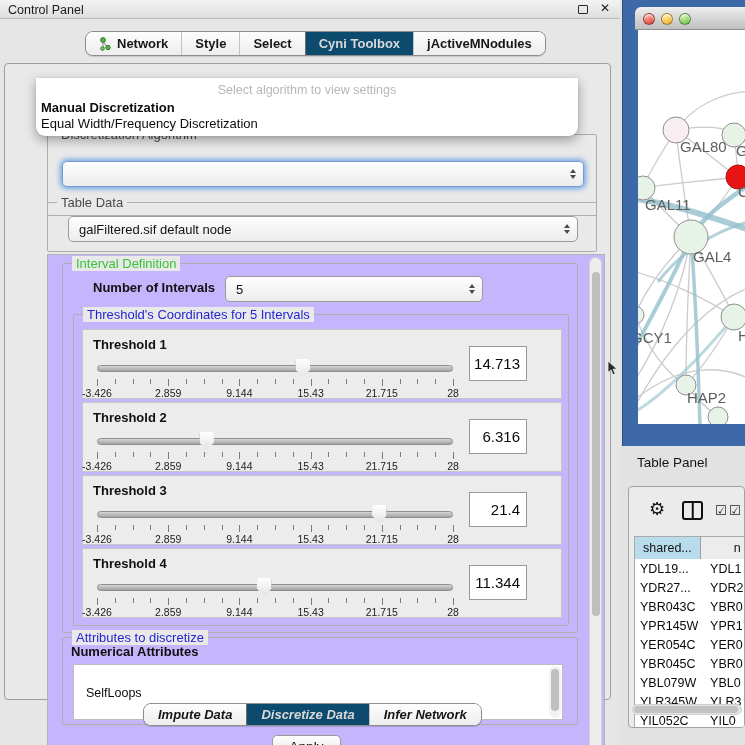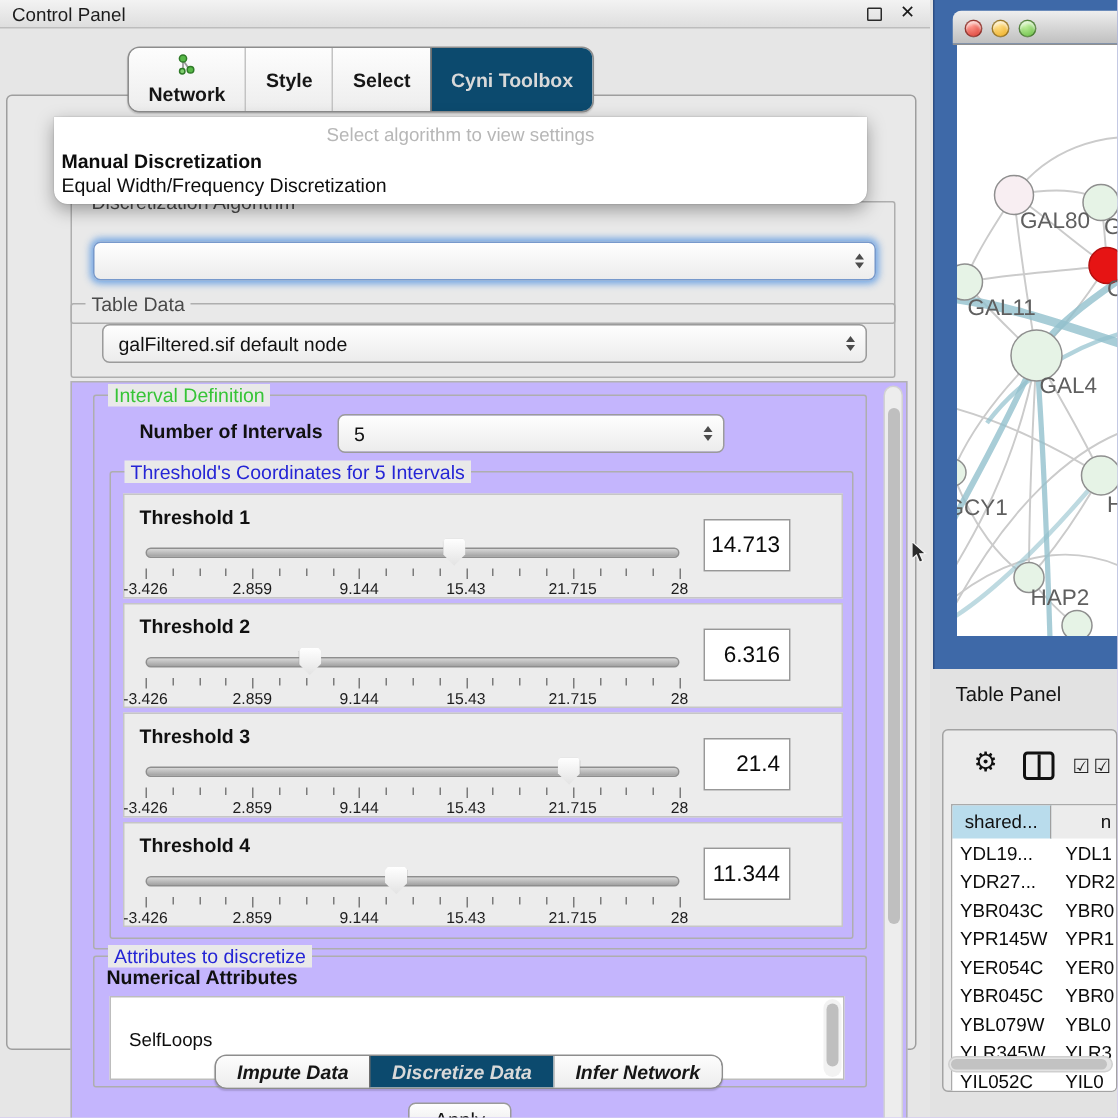--- a/index.html
+++ b/index.html
@@ -10,21 +10,21 @@
   
   #control-panel { left:0; top:0; width:620px; height:745px; background:#e6e6e6; }
   #cp-header { left:0; top:0; width:620px; height:19px; background:linear-gradient(#f3f3f3,#dedede); border-bottom:1px solid #bdbdbd; }
   #cp-title { position:absolute; left:8px; top:3px; font-size:12.5px; color:#1c1c1c; }
   #float-btn { position:absolute; right:32px; top:5px; width:10px; height:9px; border:1.6px solid #2a2a2a; border-radius:1px; }
   #close-btn { position:absolute; right:10px; top:1px; font-size:12px; font-weight:bold; color:#1a1a1a; cursor:default; }
 
   
   .tabbar { display:flex; border:1px solid #8d8d8d; border-radius:8px; overflow:hidden; background:#f7f7f7; box-shadow:0 1px 1px rgba(0,0,0,.15); }
   .tab { display:flex; align-items:center; gap:5px; padding:4px 13px; font-size:13px; font-weight:bold; color:#161616; background:linear-gradient(#fdfdfd,#ededed); border-left:1px solid #c3c3c3; white-space:nowrap; }
-  .tab:first-child { border-left:none;flex-direction:column; }
+  .tab:first-child { border-left:none; }
   .tab.active { background:#0c4a6e; color:#d9d9d9; border-left-color:#6d6d6d; }
   #top-tabs { left:85px; top:31px; }
   #bottom-tabs { left:143px; top:703px;font-style:italic; }
   #bottom-tabs .tab { padding:3px 14px; }
 
   
   #main-panel { left:4px; top:63px; width:607px; height:637px; background:#e9e9e9; border:1px solid #9e9e9e; border-radius:4px; }
 
   .groupbox { position:absolute; border:1px solid #aeaeae; border-radius:2px; }
   .group-title { position:absolute; top:-8px; left:9px; background:#e9e9e9; padding:0 4px; font-size:13px; white-space:nowrap; }
@@ -358,20 +358,23 @@
         <span>Network</span>
       </div>
       <div class="tab">
         <span>Style</span>
       </div>
       <div class="tab">
         <span>Select</span>
       </div>
       <div class="tab active">
         <span>Cyni Toolbox</span>
+      </div>
+      <div class="tab">
+        <span>jActiveMNodules</span>
       </div>
     </div>
   <div id="bottom-tabs" class="tabbar abs">
       <div class="tab">
         <span>Impute Data</span>
       </div>
       <div class="tab active">
         <span>Discretize Data</span>
       </div>
       <div class="tab">

